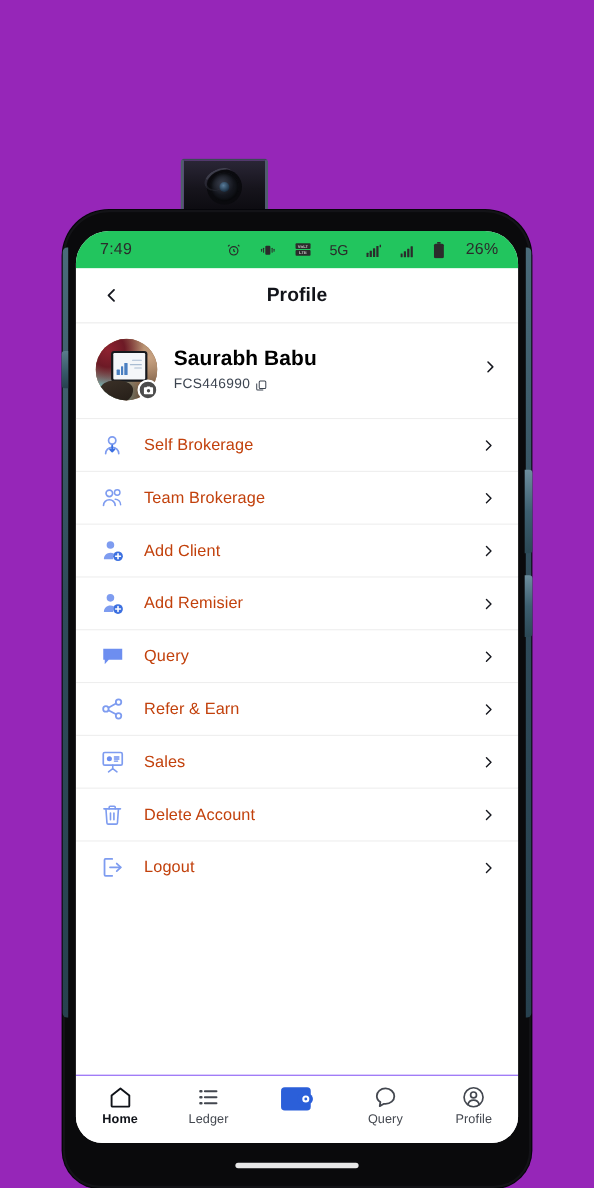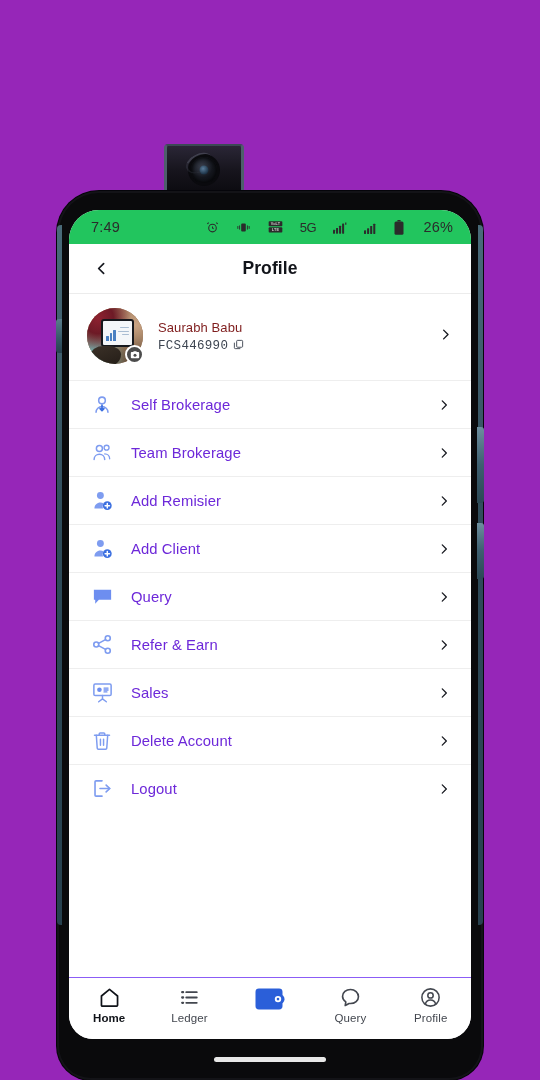--- a/index.html
+++ b/index.html
@@ -268,31 +268,30 @@
     align-items: center;
     justify-content: center;
     cursor: pointer;
   }
   #profile-text {
     flex: 1;
     margin-left: 15px;
     min-width: 0;
   }
   #profile-name {
-    font-size: 13px;
-    font-weight: 400;
-    color: #7f1d1d;
+    font-size: 19px;
+    font-weight: 700;
+    color: #000000;
     letter-spacing: 0.1px;
   }
   #profile-id-row {
     display: flex;
-    align-items: flex-start;
+    align-items: flex-end;
     gap: 5px;
     margin-top: 4px;
-    font-family: Liberation Mono, monospace;
   }
   #profile-client-id {
     font-size: 12.5px;
     color: #3c4450;
     letter-spacing: 0.3px;
   }
   #profile-chevron { padding-left: 8px; }
 
   
   #menu-list { background: #fff; }
@@ -310,21 +309,21 @@
     height: 26px;
     flex: 0 0 26px;
     display: flex;
     align-items: center;
     justify-content: center;
   }
   .menu-label {
     flex: 1;
     margin-left: 16px;
     font-size: 14.8px;
-    color: #6d28d9;
+    color: #c2410c;
     letter-spacing: 0.1px;
   }
   .menu-chevron {
     display: flex;
     align-items: center;
     justify-content: center;
     width: 18px;
   }
 
   
@@ -552,38 +551,38 @@
 
         <div class="menu-item">
           <span class="menu-icon">
             <svg width="23" height="23" viewBox="0 0 24 24">
               <circle cx="9.8" cy="6.8" r="3.6" fill="#7e9cf0"></circle>
               <path d="M3.6 20.2c0-3.5 2.8-6.1 6.2-6.1 1.3 0 2.4.3 3.4.9-.6.9-1 2-1 3.2 0 .8.2 1.5.4 2.1H3.6z" fill="#7e9cf0"></path>
               <circle cx="17" cy="17.4" r="4.6" fill="#3b6fe0"></circle>
               <path d="M17 15.1v4.6M14.7 17.4h4.6" stroke="#ffffff" stroke-width="1.5" stroke-linecap="round"></path>
             </svg>
           </span>
-          <span class="menu-label">Add Remisier</span>
+          <span class="menu-label">Add Client</span>
           <span class="menu-chevron">
             <svg width="14" height="14" viewBox="0 0 24 24" fill="none" stroke="#16181f" stroke-width="2.2" stroke-linecap="round" stroke-linejoin="round">
                 <polyline points="9 5 16 12 9 19"></polyline>
               </svg>
           </span>
         </div>
 
         <div class="menu-item">
           <span class="menu-icon">
             <svg width="23" height="23" viewBox="0 0 24 24">
               <circle cx="9.8" cy="6.8" r="3.6" fill="#7e9cf0"></circle>
               <path d="M3.6 20.2c0-3.5 2.8-6.1 6.2-6.1 1.3 0 2.4.3 3.4.9-.6.9-1 2-1 3.2 0 .8.2 1.5.4 2.1H3.6z" fill="#7e9cf0"></path>
               <circle cx="17" cy="17.4" r="4.6" fill="#3b6fe0"></circle>
               <path d="M17 15.1v4.6M14.7 17.4h4.6" stroke="#ffffff" stroke-width="1.5" stroke-linecap="round"></path>
             </svg>
           </span>
-          <span class="menu-label">Add Client</span>
+          <span class="menu-label">Add Remisier</span>
           <span class="menu-chevron">
             <svg width="14" height="14" viewBox="0 0 24 24" fill="none" stroke="#16181f" stroke-width="2.2" stroke-linecap="round" stroke-linejoin="round">
                 <polyline points="9 5 16 12 9 19"></polyline>
               </svg>
           </span>
         </div>
 
         <div class="menu-item">
           <span class="menu-icon">
             <svg width="23" height="23" viewBox="0 0 24 24">

